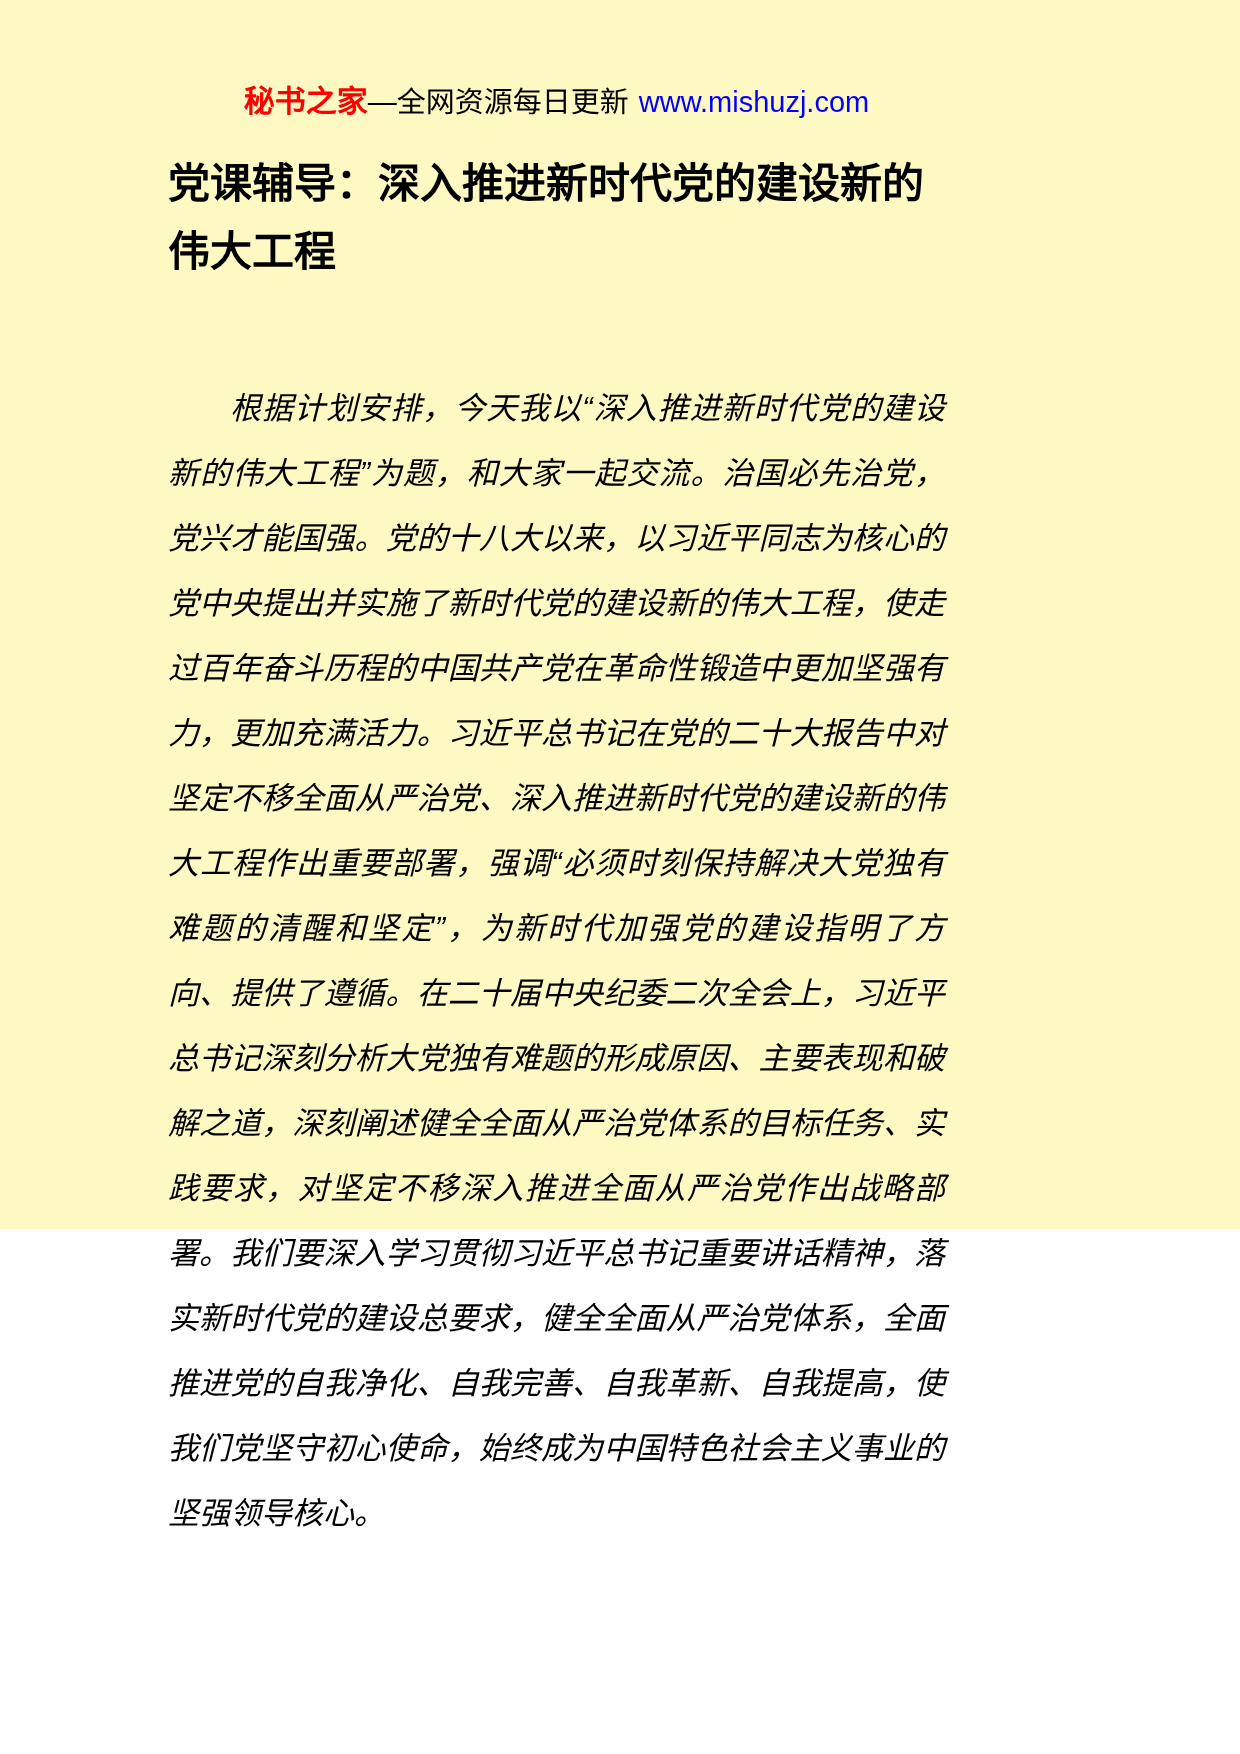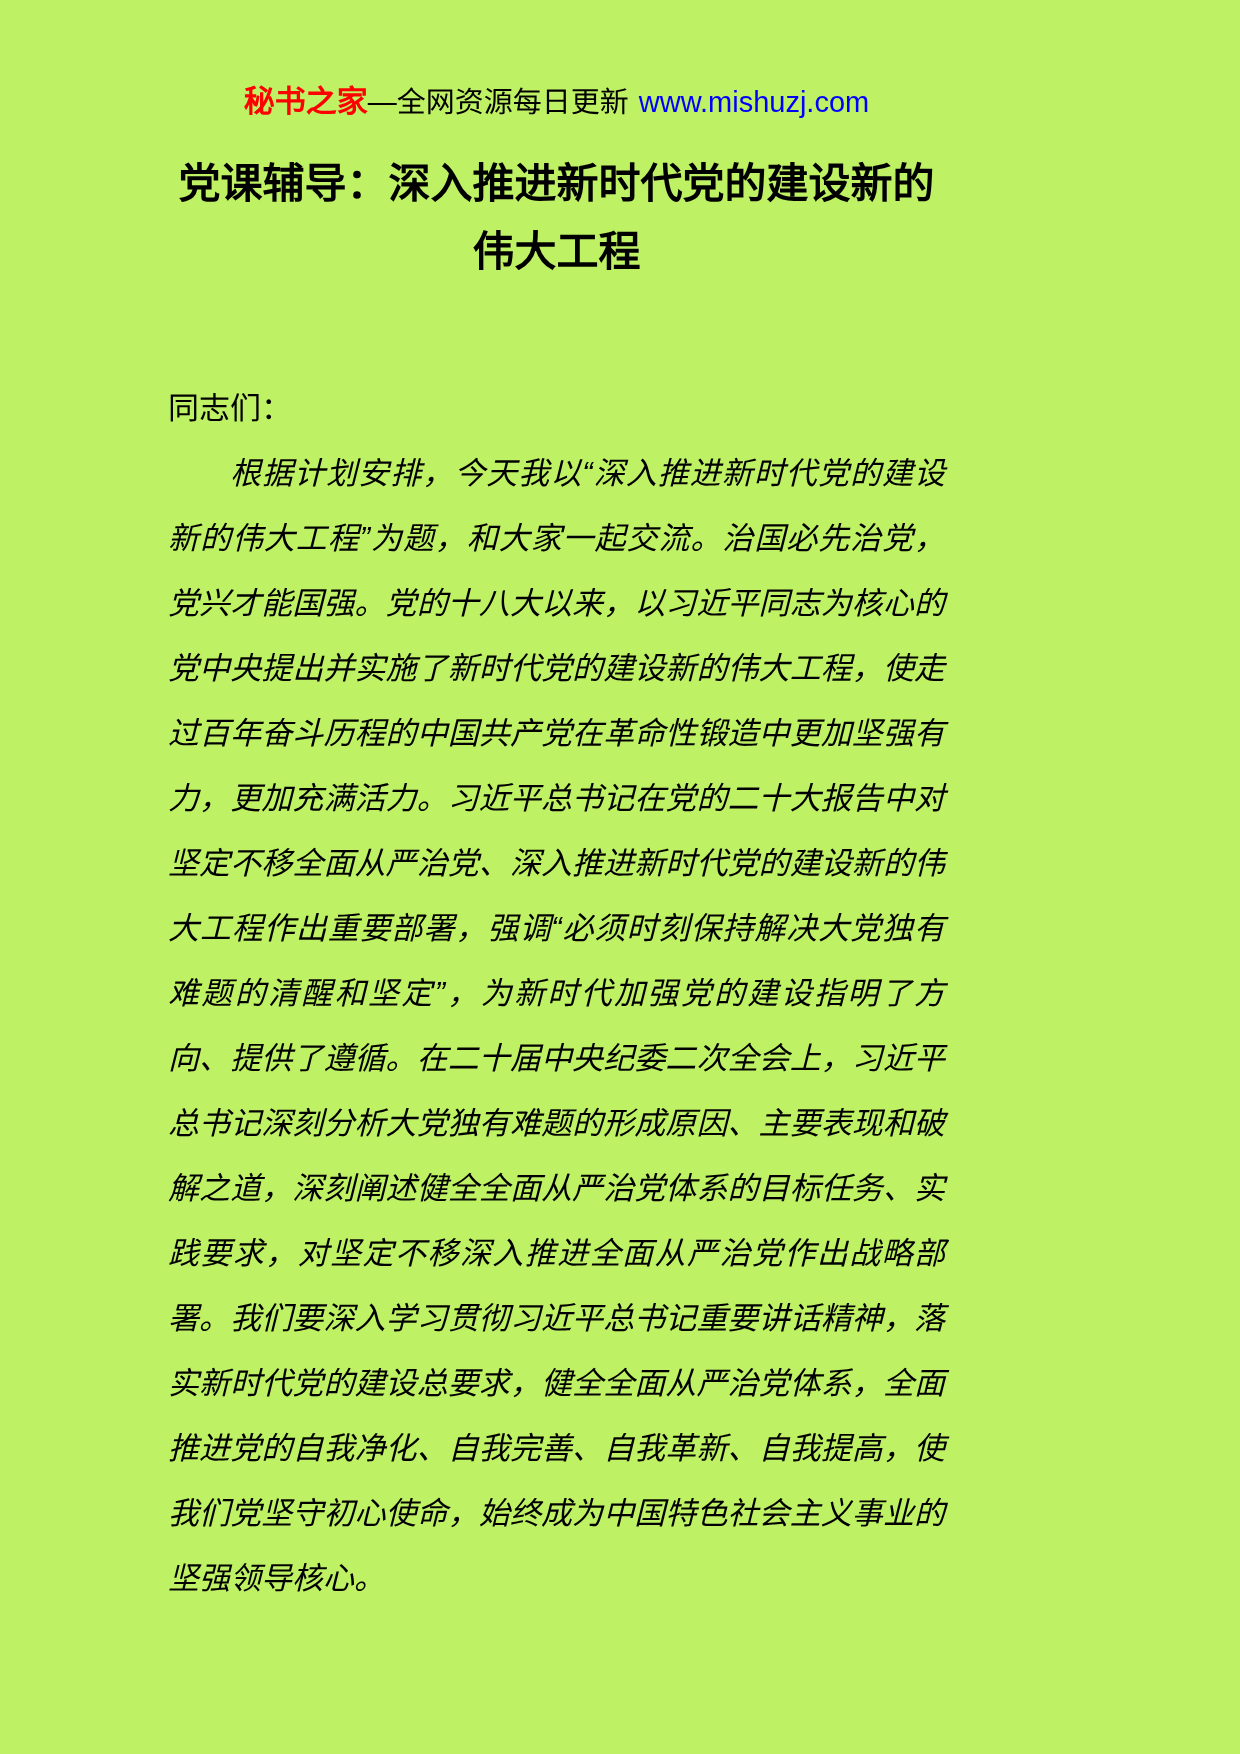--- a/index.html
+++ b/index.html
@@ -10,23 +10,23 @@
   body {
     width: 1240px;
     height: 1754px;
     font-family: "Liberation Sans", "DejaVu Sans", sans-serif;
     color: #000000;
     overflow: hidden;
   }
   .page {
     box-sizing: border-box;
     width: 1240px;
-    height: 1754px;
+    height: 1229px;
     padding: 80px 295px 0 168px;
-    background: #bef264;
+    background: #fef9c3;
   }
   .site-header {
     text-align: center;
     font-size: 29px;
     line-height: 44px;
     white-space: nowrap;
   }
   .site-name {
     color: #ff0000;
     font-weight: bold;
@@ -39,21 +39,20 @@
     color: #0000ff;
     margin-left: 10px;
     text-decoration: none;
     cursor: pointer;
   }
   .doc-title {
     margin-top: 26px;
     font-size: 42px;
     font-weight: bold;
     line-height: 68px;
-    text-align: center;
     color: #000000;
   }
   .doc-body {
     margin-top: 90px;
     font-size: 31px;
     line-height: 65px;
     color: #000000;
   }
   .salutation {
     text-align: left;
@@ -69,17 +68,16 @@
 
 <div class="page">
 
   <div class="site-header">
     <span class="site-name">秘书之家</span><span class="site-tagline">—全网资源每日更新</span><span class="site-url">www.mishuzj.com</span>
   </div>
 
   <div class="doc-title">党课辅导：深入推进新时代党的建设新的伟大工程</div>
 
   <div class="doc-body">
-    <div class="salutation">同志们：</div>
     <div class="body-paragraph">根据计划安排，今天我以“深入推进新时代党的建设新的伟大工程”为题，和大家一起交流。治国必先治党，党兴才能国强。党的十八大以来，以习近平同志为核心的党中央提出并实施了新时代党的建设新的伟大工程，使走过百年奋斗历程的中国共产党在革命性锻造中更加坚强有力，更加充满活力。习近平总书记在党的二十大报告中对坚定不移全面从严治党、深入推进新时代党的建设新的伟大工程作出重要部署，强调“必须时刻保持解决大党独有难题的清醒和坚定”，为新时代加强党的建设指明了方向、提供了遵循。在二十届中央纪委二次全会上，习近平总书记深刻分析大党独有难题的形成原因、主要表现和破解之道，深刻阐述健全全面从严治党体系的目标任务、实践要求，对坚定不移深入推进全面从严治党作出战略部署。我们要深入学习贯彻习近平总书记重要讲话精神，落实新时代党的建设总要求，健全全面从严治党体系，全面推进党的自我净化、自我完善、自我革新、自我提高，使我们党坚守初心使命，始终成为中国特色社会主义事业的坚强领导核心。</div>
   </div>
 
 </div>
 
 </body></html>

